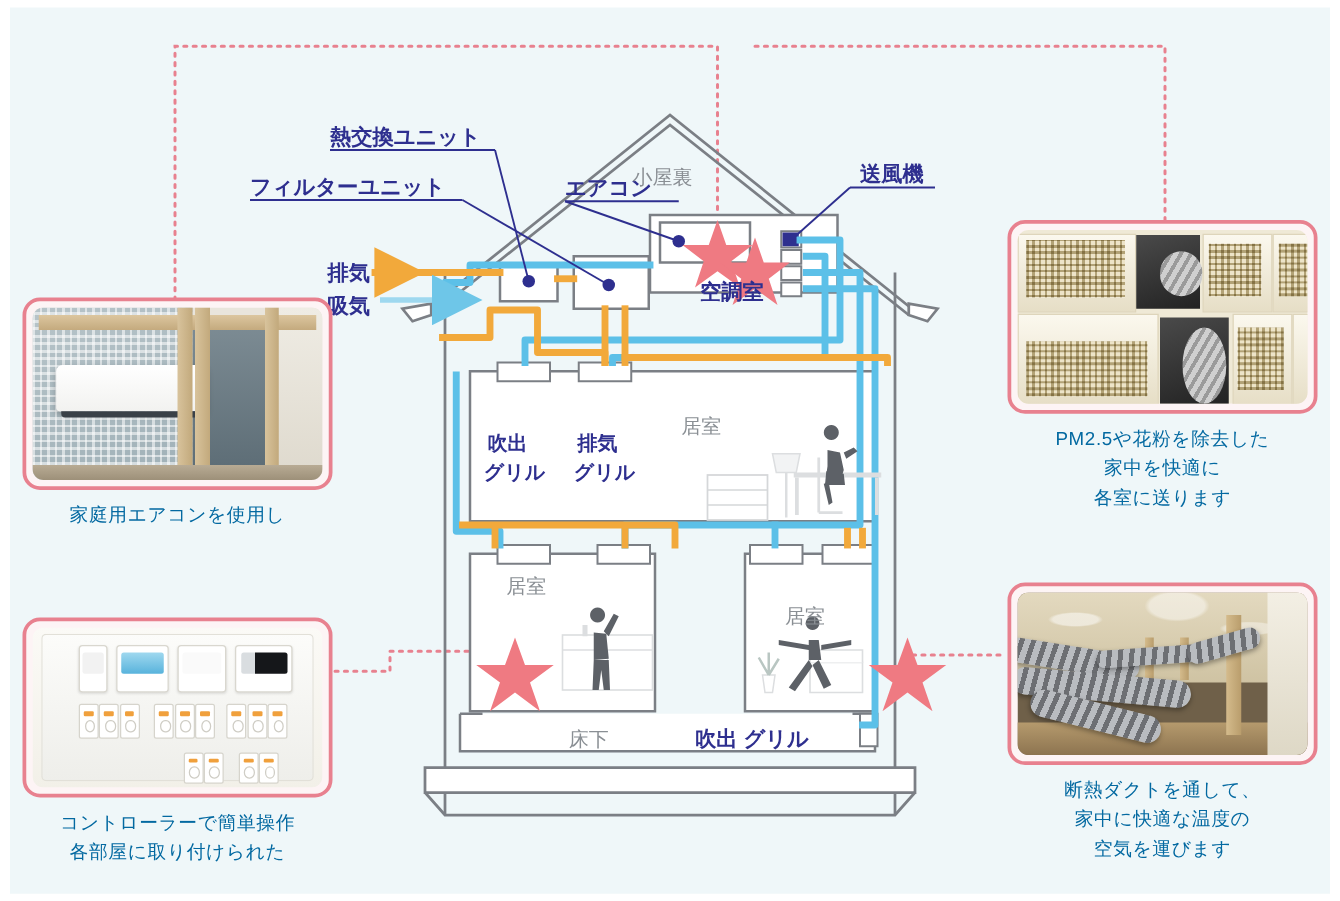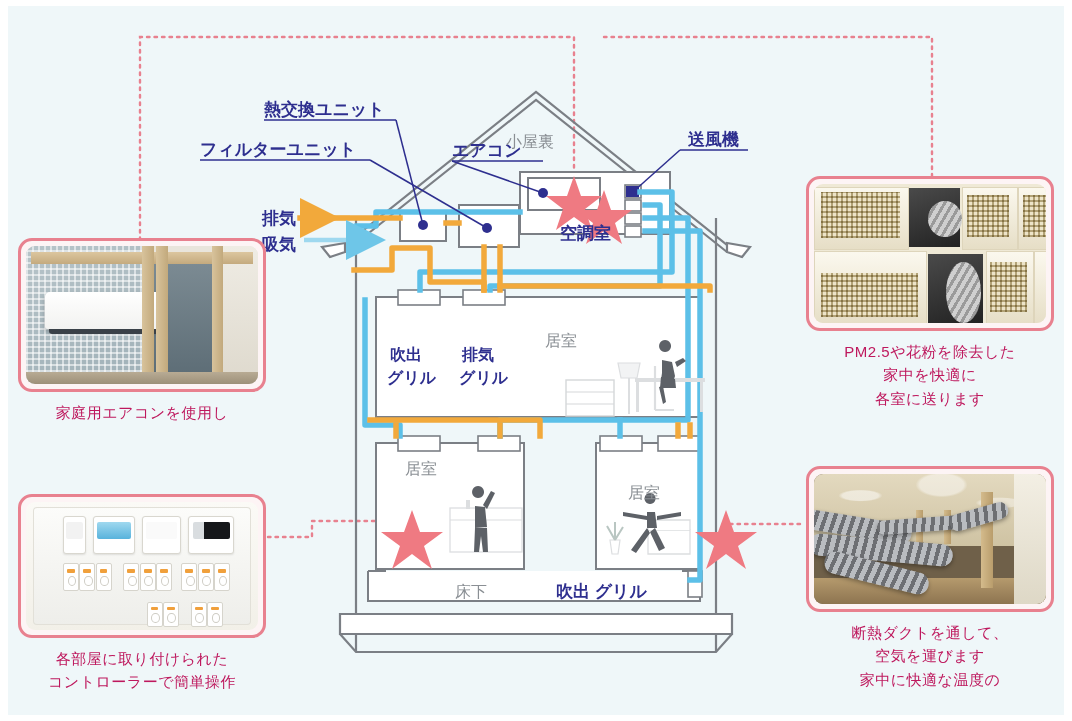--- a/index.html
+++ b/index.html
@@ -32,21 +32,21 @@
     overflow:hidden;
     background:#ddd;
     position:relative;
     padding:5px;
     background:#fdf4f5;
   }
   .photo-inner{width:100%;height:100%;border-radius:9px;overflow:hidden;position:relative;}
   .caption{
     margin-top:9px;
     text-align:center;
-    color:#be185d;
+    color:#0369a1;
     font-size:15px;
     line-height:1.55;
     letter-spacing:0.5px;
     font-family:"Liberation Sans","DejaVu Sans",sans-serif;
   }
 
   
   .ph-ac{width:100%;height:100%;background:
      linear-gradient(90deg,#e9e5dc 0%,#e9e5dc 100%);
      position:relative;}
@@ -402,22 +402,22 @@
               <div class="knb"></div>
             </div>
           <div class="ctl-sw" style="left:78%;top:78%;width:6%;height:18%;">
               <div class="led"></div>
               <div class="knb"></div>
             </div>
         </div>
       </div>
     </div>
     <div class="caption">
+      <div>コントローラーで簡単操作</div>
       <div>各部屋に取り付けられた</div>
-      <div>コントローラーで簡単操作</div>
     </div>
   </div>
 
   <div class="photo-card" style="left:806px;top:176px;width:248px;">
     <div class="photo-frame" style="height:155px;">
       <div class="photo-inner">
         <div class="ph-grille">
           <div class="gr-cell" style="left:0;top:2%;width:40%;height:44%;"></div>
           <div class="gr-mesh" style="left:3%;top:6%;width:34%;height:33%;"></div>
           <div class="gr-hole" style="left:41%;top:3%;width:22%;height:42%;"></div>
@@ -457,22 +457,22 @@
           <div class="dk-pipe" style="left:-4%;top:33%;width:46%;height:15%;transform:rotate(9deg);"></div>
           <div class="dk-pipe" style="left:-2%;top:50%;width:62%;height:17%;transform:rotate(5deg);"></div>
           <div class="dk-pipe" style="left:4%;top:68%;width:46%;height:17%;transform:rotate(14deg);"></div>
           <div class="dk-pipe" style="left:27%;top:34%;width:36%;height:11%;transform:rotate(-4deg);"></div>
           <div class="dk-pipe" style="left:58%;top:26%;width:26%;height:13%;transform:rotate(-16deg);"></div>
         </div>
       </div>
     </div>
     <div class="caption">
       <div>断熱ダクトを通して、</div>
+      <div>家中に快適な温度の</div>
       <div>空気を運びます</div>
-      <div>家中に快適な温度の</div>
     </div>
   </div>
 
   <div class="pagemask" id="m-top"></div>
   <div class="pagemask" id="m-bot"></div>
   <div class="pagemask" id="m-left"></div>
   <div class="pagemask" id="m-right"></div>
 </div>
 
 </body></html>

